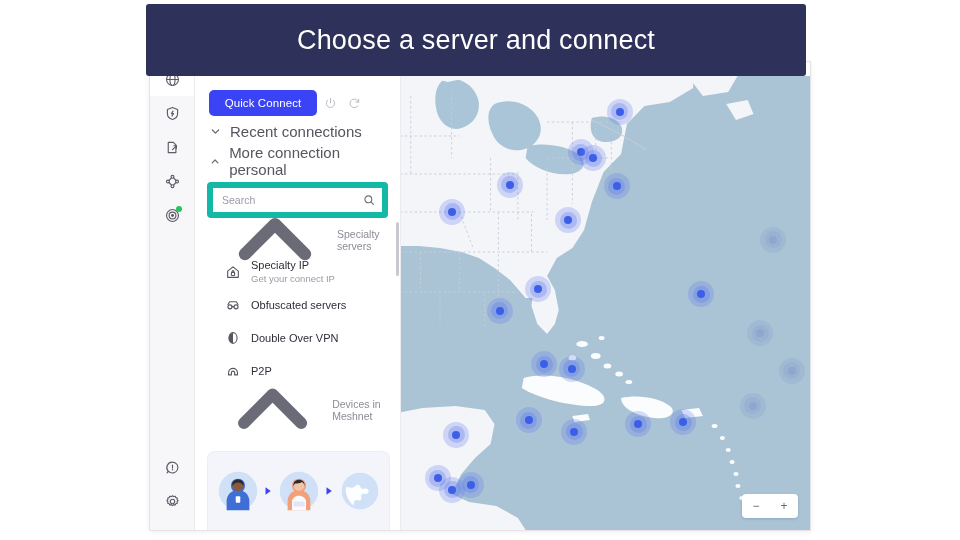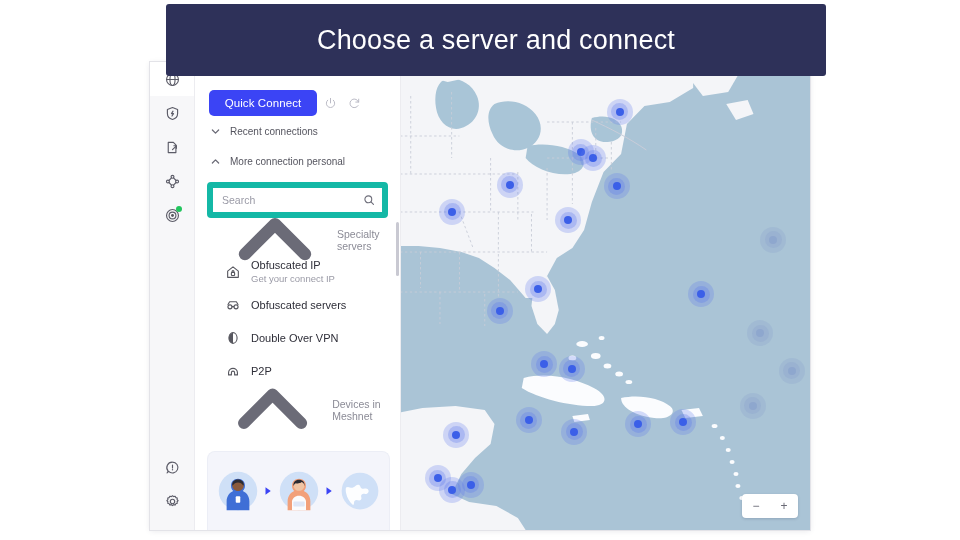--- a/index.html
+++ b/index.html
@@ -115,21 +115,21 @@
     display: flex;
     align-items: center;
     gap: 9px;
     height: 30px;
     padding-left: 3px;
     cursor: pointer;
   }
   .section-row .chev { width: 11px; height: 11px; display:block; }
   .chev path { fill: none; stroke: #6b6b77; stroke-width: 1.4; stroke-linecap: round; stroke-linejoin: round; }
   .section-row .lbl {
-    font-size: 10px;
+    font-size: 15px;
     color: #55555f;
   }
 
   .search-box {
     margin-top: 6px;
     height: 24px;
     border: 6px solid #14b8a6;
     border-radius: 4px;
     display: flex;
     align-items: center;
@@ -278,21 +278,21 @@
     position: absolute;
     left: 16px;
     top: -2px;
     font-size: 11px;
     color: #3a3a46;
   }
 
   
   .banner {
     position: absolute;
-    left: 166px;
+    left: 146px;
     top: 4px;
     width: 660px;
     height: 72px;
     background: #2e3159;
     border-radius: 3px;
     display: flex;
     align-items: center;
     justify-content: center;
     z-index: 20;
   }
@@ -423,21 +423,21 @@
           <span class="lbl">Specialty servers</span>
         </div>
 
         <div class="srv-item">
           <svg class="srv-icon" viewBox="0 0 18 18">
             <path class="s" d="M3 8 L9 3.2 L15 8 v7 H3 Z"></path>
             <rect class="s" x="7.2" y="9.6" width="3.6" height="3.4" rx="0.6"></rect>
             <path class="s" d="M7.9 9.6 v-1 a1.1 1.1 0 0 1 2.2 0 v1"></path>
           </svg>
           <div class="srv-texts">
-            <span class="srv-title">Obfuscated IP</span>
+            <span class="srv-title">Specialty IP</span>
             <span class="srv-sub">Get your connect IP</span>
           </div>
         </div>
 
 
         <div class="srv-item">
           <svg class="srv-icon" viewBox="0 0 18 18">
             <path class="s" d="M3.4 8.4 L5.2 5.4 h7.6 l1.8 3"></path>
             <circle class="s" cx="5.6" cy="11.1" r="2.3"></circle>
             <circle class="s" cx="12.4" cy="11.1" r="2.3"></circle>

